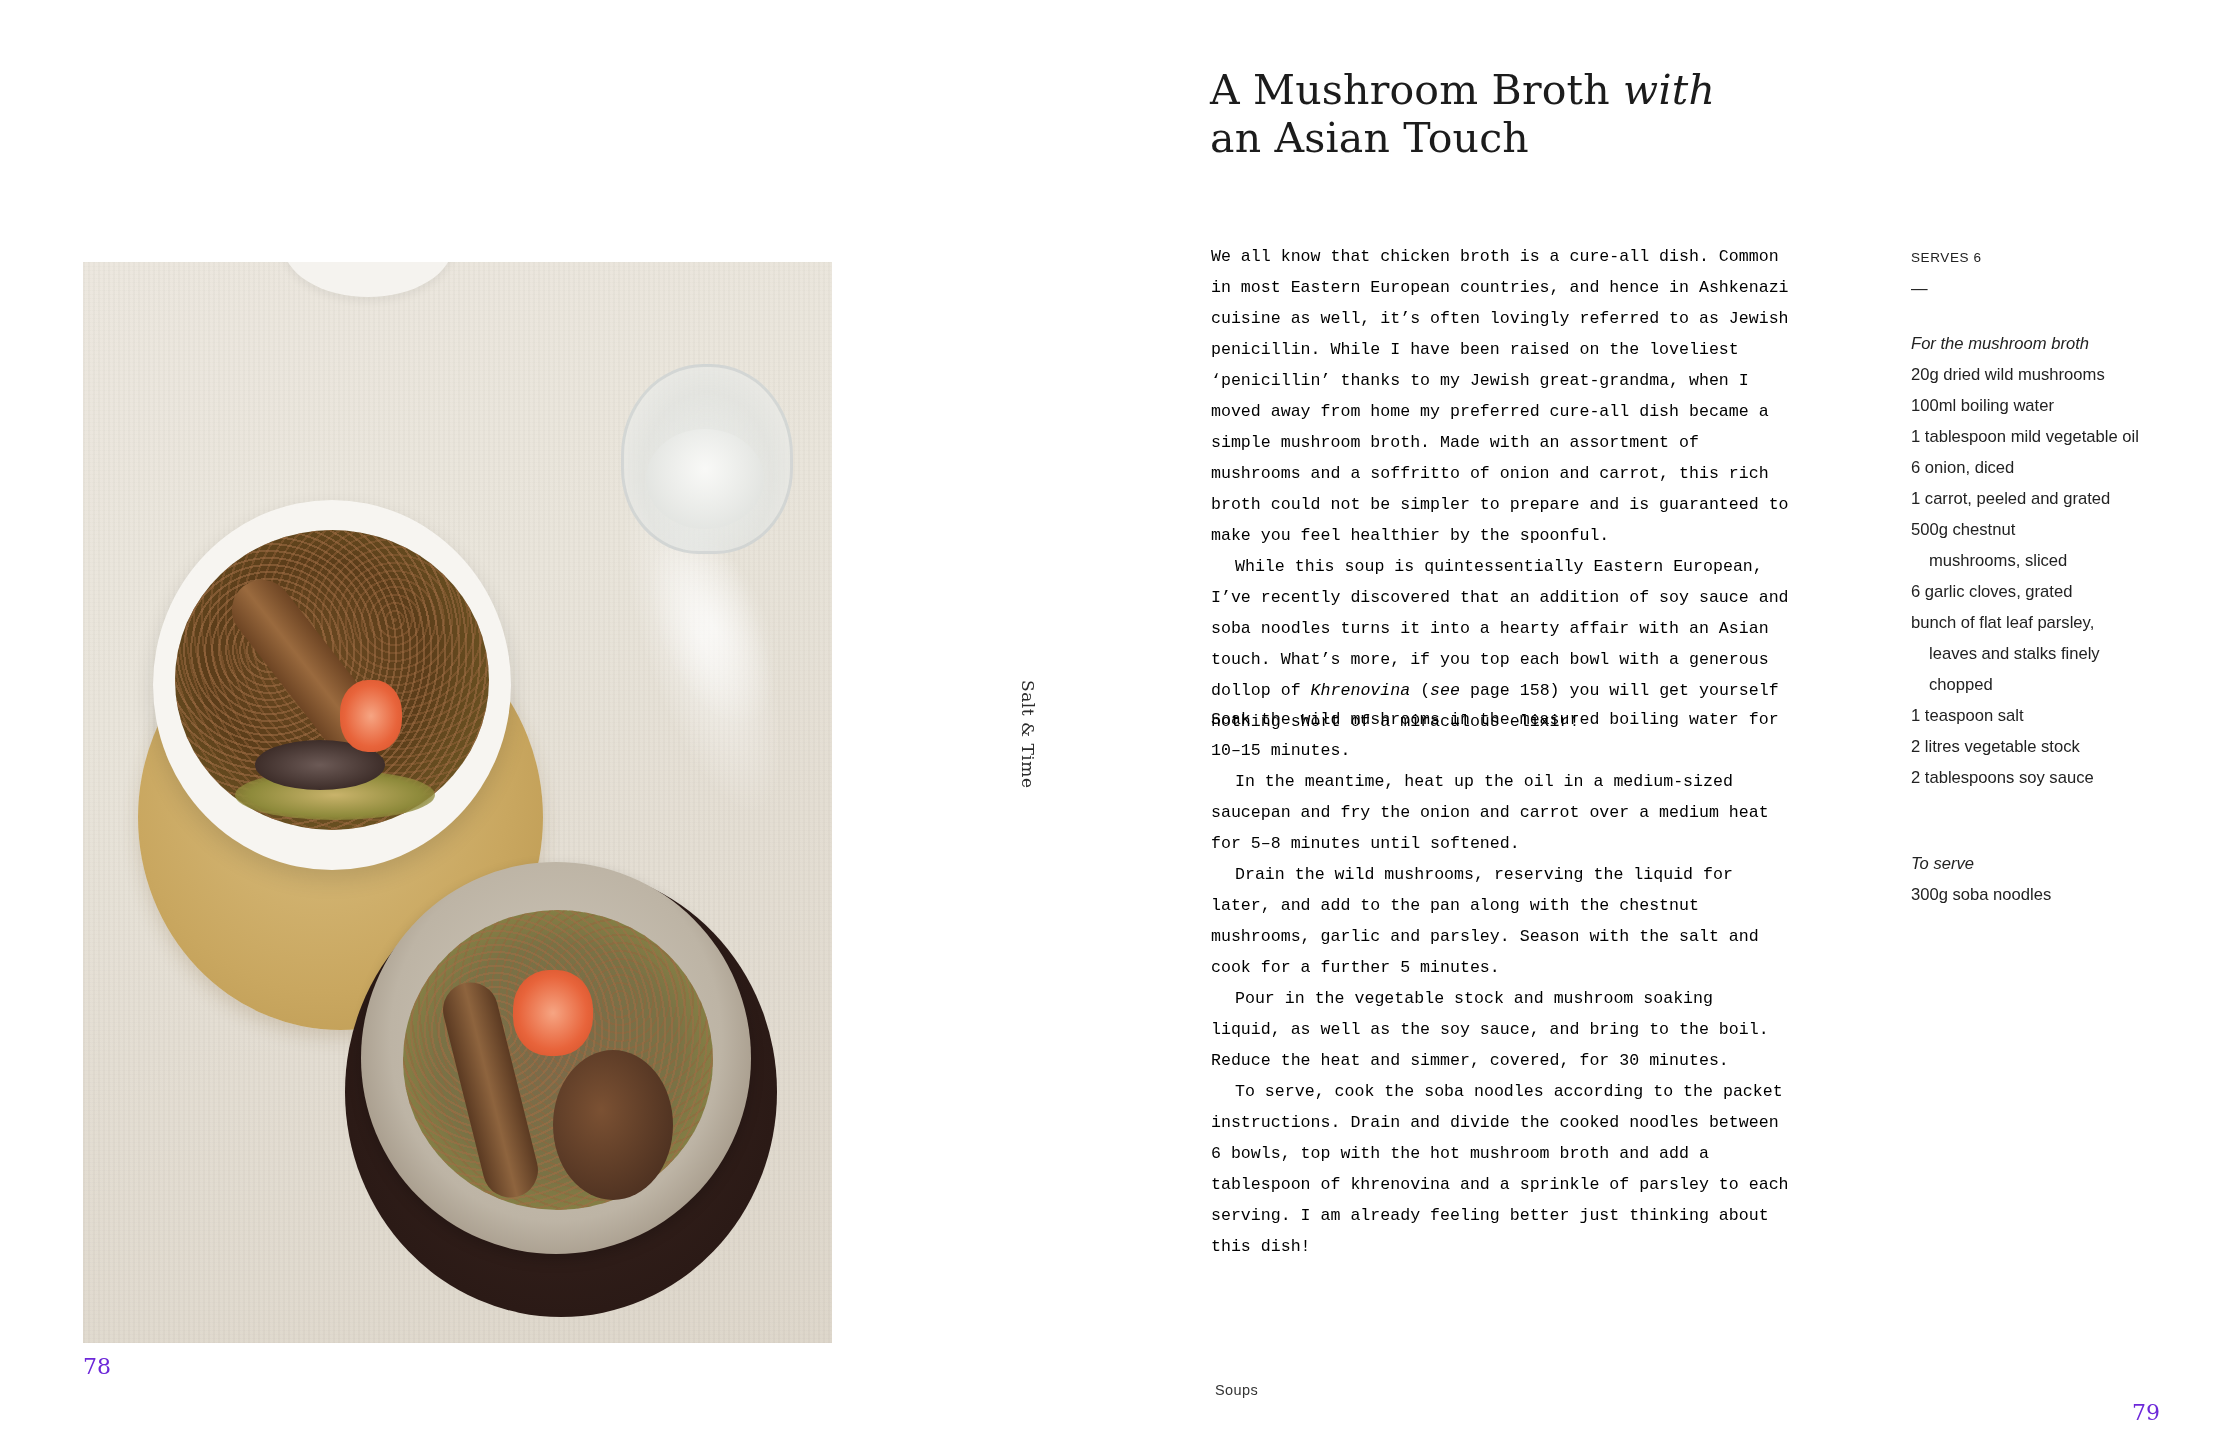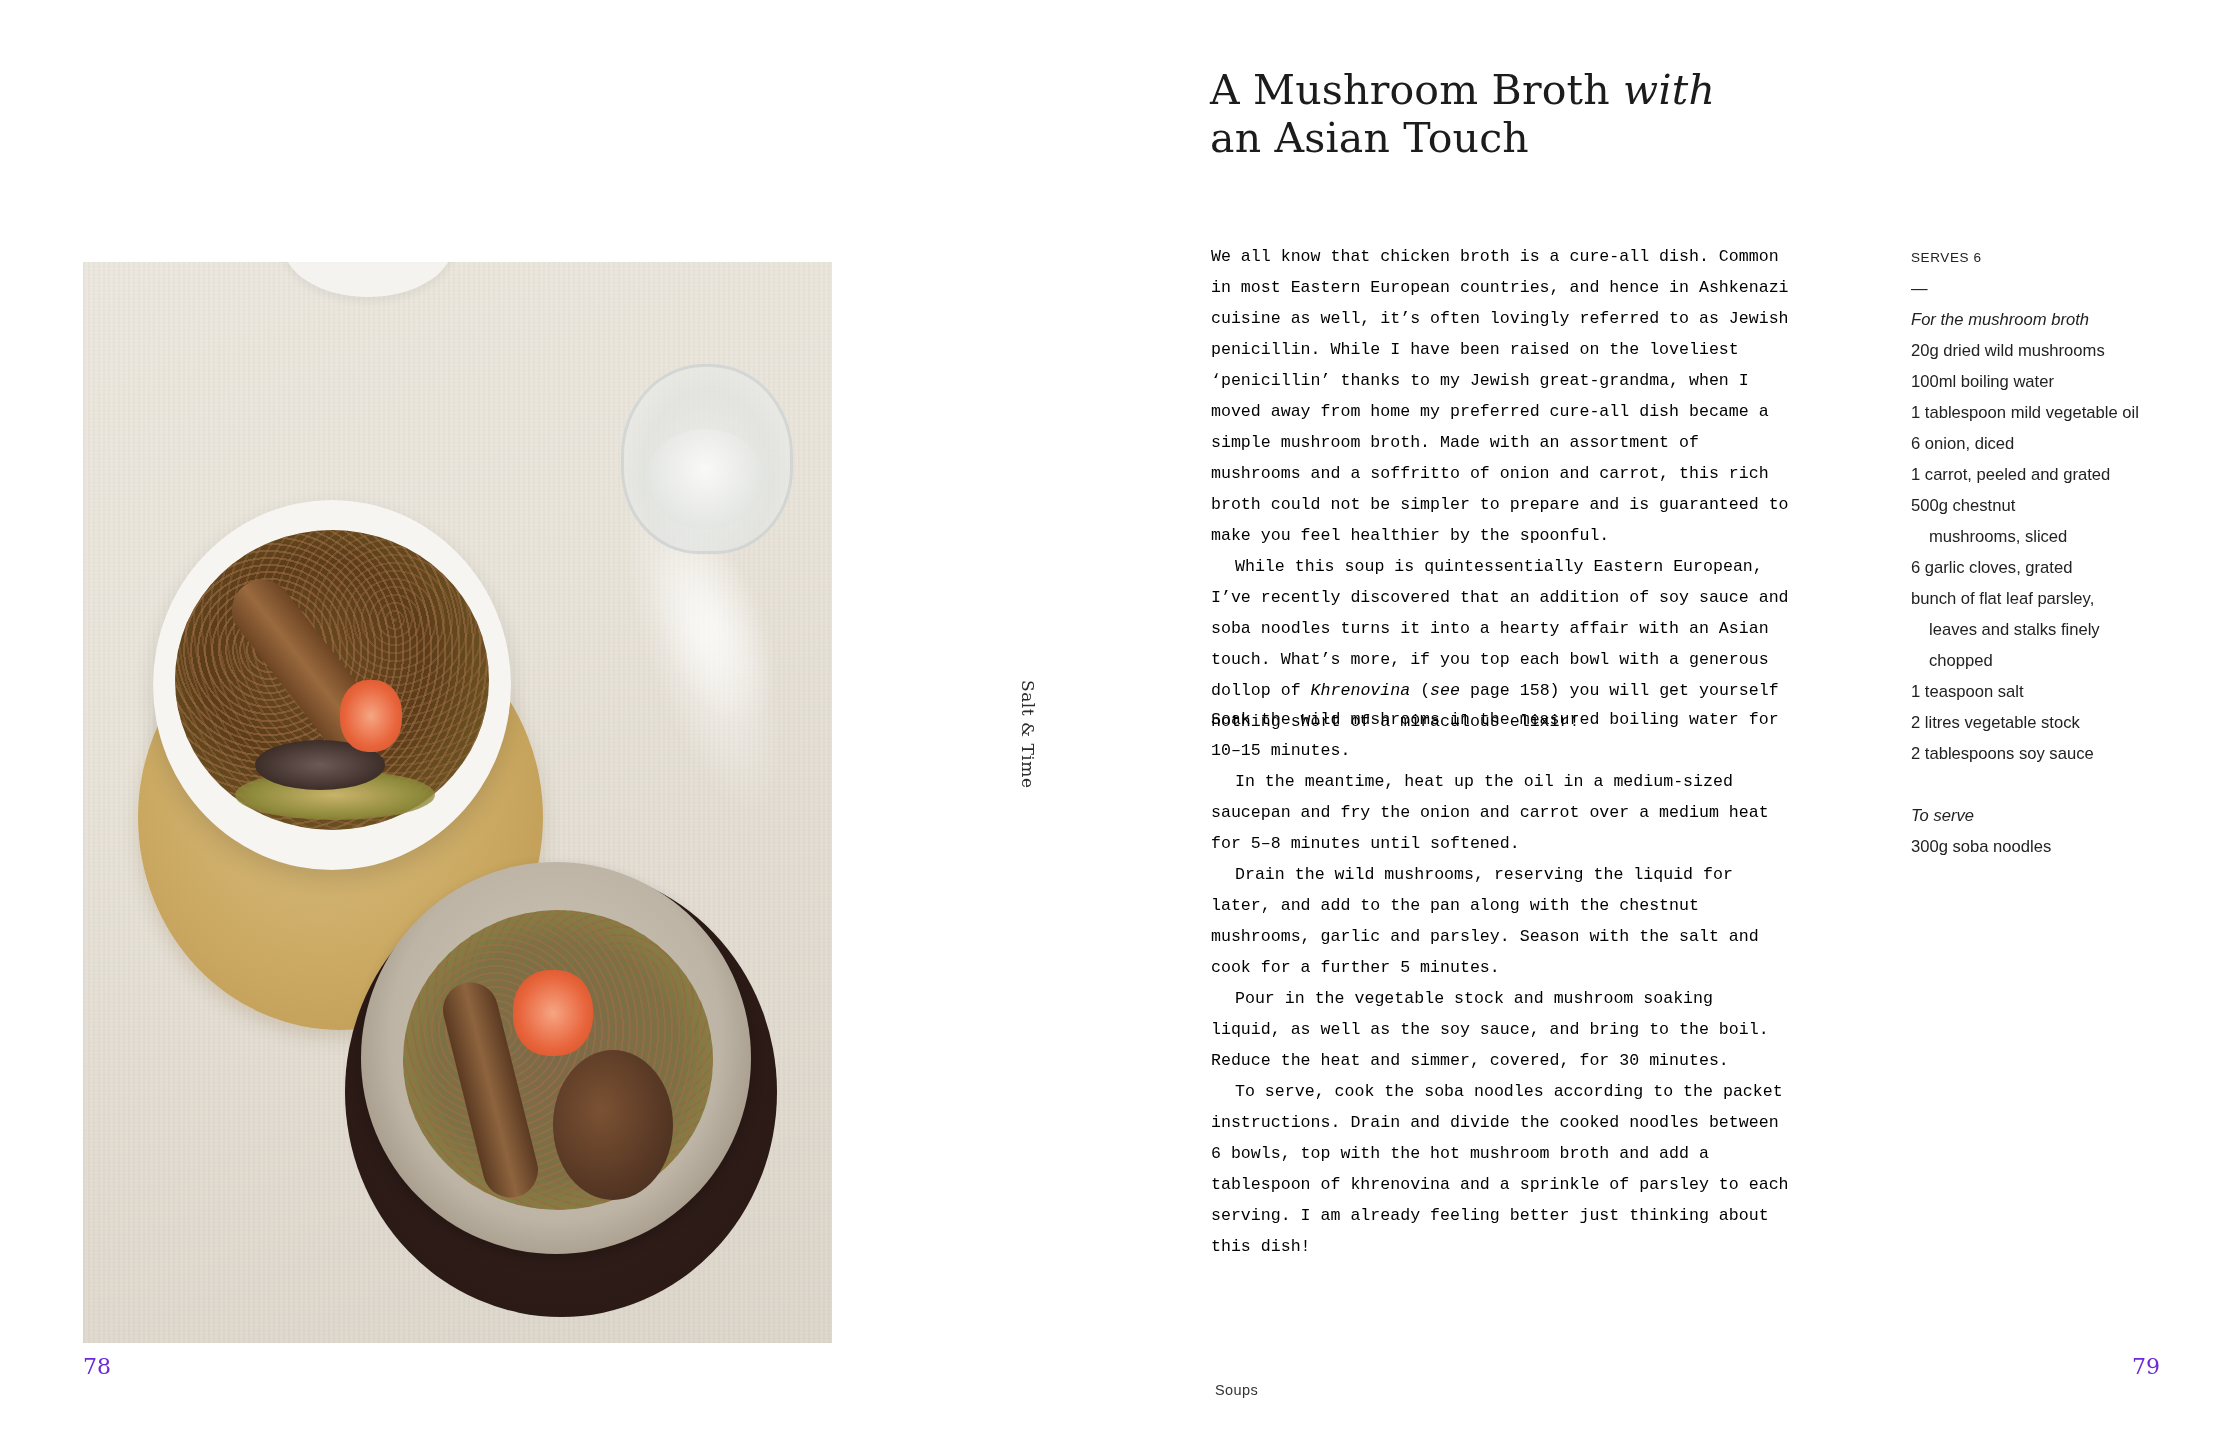--- a/index.html
+++ b/index.html
@@ -130,31 +130,31 @@
   .intro p, .method p { margin: 0; }
   .intro p.indent, .method p.indent { text-indent: 24px; }
   .intro em { font-style: italic; }
 
   .ingredients {
     position: absolute; left: 1911px; top: 242px; width: 300px;
     font-family: "Liberation Sans", sans-serif; font-size: 16.6px; line-height: 31px; color: #222;
   }
   .ingredients .serves { font-size: 13.5px; letter-spacing: 0.6px; }
   .ingredients .dash { height: 31px; }
-  .ingredients .subhead { font-style: italic; }
+  .ingredients .subhead { font-style: italic; margin-top: 24px; }
   .ingredients .item { padding-left: 18px; text-indent: -18px; }
   .ingredients .gap { height: 31px; }
   .ingredients em { font-style: italic; }
 
   
   .folio {
     position: absolute; top: 1354px; font-family: "DejaVu Serif", serif; font-size: 22px; color: #6d28d9;
   }
   .folio-left { left: 83px; }
-  .folio-right { left: 2132px; }
+  .folio-right { left: 2132px; margin-top: 46px; }
   .section-name {
     position: absolute; left: 1215px; top: 1382px; font-family: "Liberation Sans", sans-serif;
     font-size: 14.5px; color: #333; letter-spacing: 0.4px;
   }
 </style>
 </head>
 <body>
 
 <div class="spread">
 

